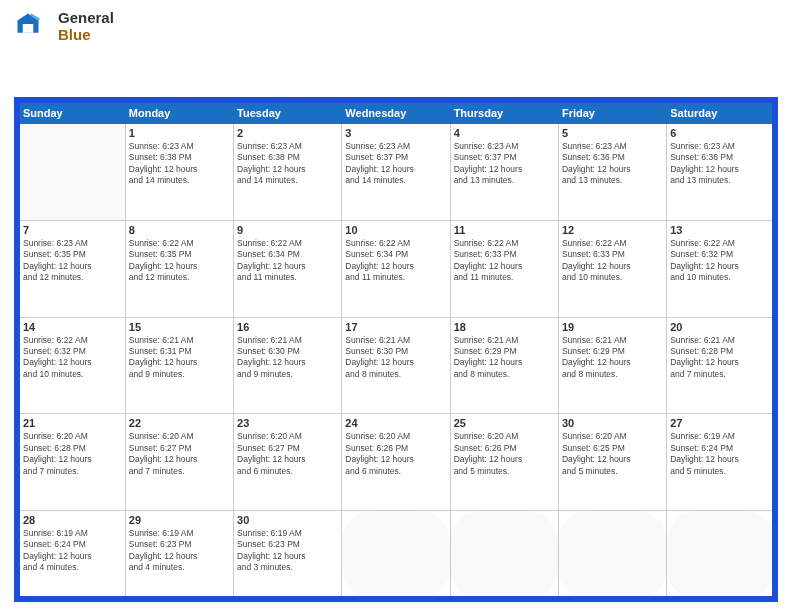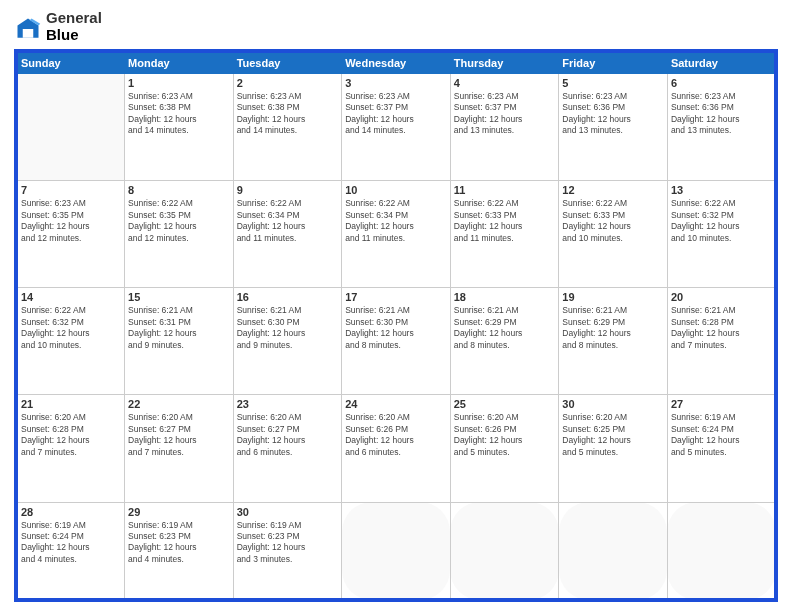--- a/index.html
+++ b/index.html
@@ -18,60 +18,61 @@
       flex-direction: column;
     }
     .header {
       display: flex;
       align-items: flex-start;
       justify-content: space-between;
       margin-bottom: 6px;
     }
     .logo {
       display: flex;
-      align-items: flex-end;
-      gap: 4px;
+      align-items: flex-start;
+      gap: 16px;
     }
     .logo-text {
       display: flex;
       flex-direction: column;
       line-height: 1.1;
     }
     .logo-general {
       font-size: 15px;
       font-weight: bold;
       color: #333;
     }
     .logo-blue {
       font-size: 15px;
       font-weight: bold;
-      color: #000000;
+      color: #a16207;
     }
     .logo-icon {
       width: 28px;
       height: 28px;
     }
     .title-block {
       text-align: right;
     }
     .month-title {
       font-size: 28px;
       font-weight: bold;
       color: #333;
     }
     .location {
       font-size: 14px;
       color: #555;
     }
     .calendar {
       flex: 1;
-      border: 4px solid #1d4ed8;
+      border: 6px solid #1d4ed8;
       border-collapse: collapse;
       width: 100%;
       table-layout: fixed;
+      margin-top: 48px;
     }
     .calendar th {
       background: #1a6fc4;
       color: #fff;
       font-size: 11px;
       font-weight: bold;
       padding: 4px 3px;
       text-align: left;
       border: 1px solid #1a6fc4;
     }

